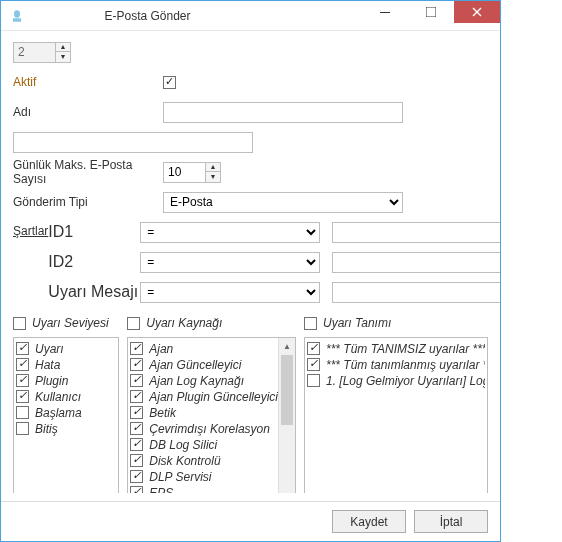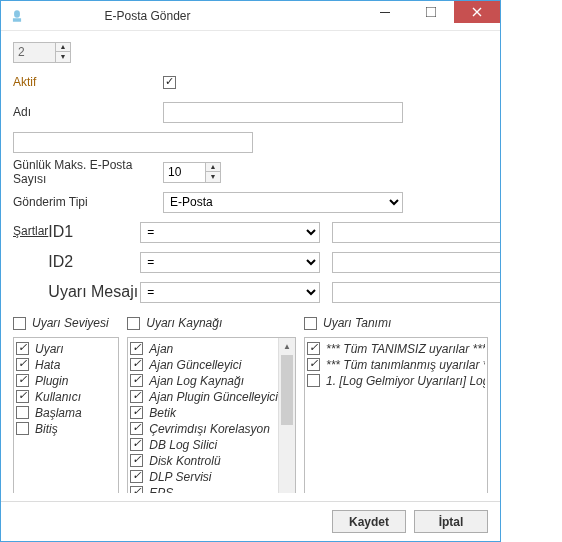--- a/index.html
+++ b/index.html
@@ -231,21 +231,20 @@
     background: #cdcdcd;
   }
 
   .footer {
     border-top: 1px solid #dcdcdc;
     padding: 8px 12px;
     display: flex;
     justify-content: flex-end;
     gap: 8px;
     margin-top: 8px;
-    font-weight: bold;
   }
   .btn {
     width: 74px;
     height: 23px;
     border: 1px solid #acacac;
     background: #f0f0f0;
     font-size: 12px;
     display: flex;
     align-items: center;
     justify-content: center;

